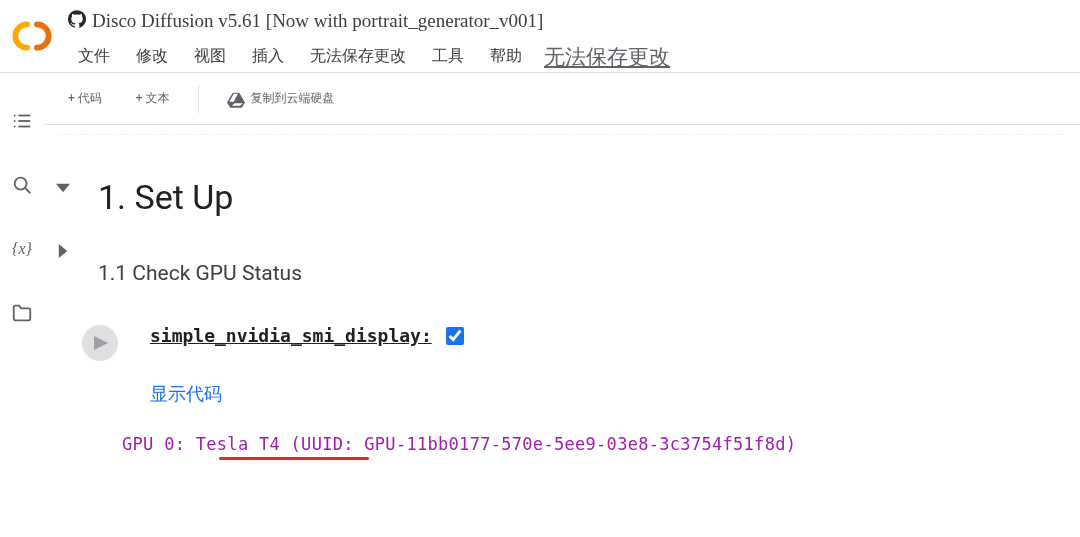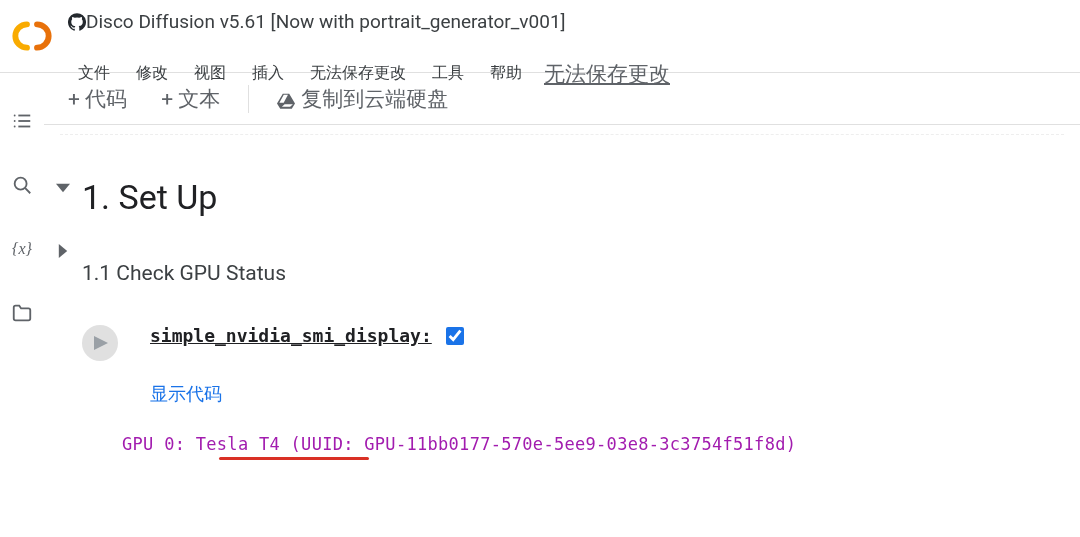--- a/index.html
+++ b/index.html
@@ -20,24 +20,24 @@
       border-bottom: 1px solid #e0e0e0;
     }
     .logo {
       width: 40px;
       height: 40px;
       margin: 8px 16px 0 12px;
       flex-shrink: 0;
     }
     .logo svg { width: 100%; height: 100%; }
     .header-main { flex: 1; }
-    .title-row { display: flex; align-items: center; margin-top: 2px; }
+    .title-row { display: flex; align-items: flex-start; gap: 6px; margin-top: 2px; font-family: Liberation Serif, serif; }
     .gh-icon { width: 18px; height: 18px; }
     .title { font-size: 19px; color: #3c4043; }
-    .menu-bar { display: flex; gap: 6px; margin-top: 26px; font-size: 16px; align-items: center; }
+    .menu-bar { display: flex; gap: 6px; margin-top: 10px; font-size: 16px; align-items: center; }
     .menu-item { padding: 4px 10px; cursor: pointer; color: #3c4043; }
     .save-status { color: #5f6368; text-decoration: underline; cursor: pointer; margin-left: 6px; font-size: 21px; }
 
     .main-layout { display: flex; height: calc(100% - 73px); }
     .sidebar {
       width: 44px;
       display: flex;
       flex-direction: column;
       align-items: center;
       padding-top: 36px;
@@ -50,28 +50,28 @@
 
     .content { flex: 1; position: relative; }
     .toolbar {
       height: 52px;
       border-bottom: 1px solid #e0e0e0;
       display: flex;
       align-items: center;
       padding: 0 12px;
       gap: 10px;
     }
-    .tb-btn { color: #5f6368; font-size: 21px; padding: 6px 12px; cursor: pointer; display:flex; align-items:center; gap:6px;text-align:center; }
+    .tb-btn { color: #5f6368; font-size: 12px; padding: 6px 12px; cursor: pointer; display:flex; align-items:center; gap:6px;text-align:center; }
     .vdiv { width: 1px; height: 28px; background: #e0e0e0; margin: 0 6px; }
     .drive-icon { width: 18px; height: 18px; }
 
     .notebook { padding: 4px 0 0 0; }
     .thin-line { height: 6px; border-bottom: 1px dashed #eee; margin:0 16px 24px 16px; }
 
-    .section-row { display: flex; align-items: center; gap: 8px; padding: 0 0 0 8px; }
+    .section-row { display: flex; align-items: center; gap: 24px; padding: 0 0 0 8px; }
     .caret { width: 22px; height: 22px; color: #5f6368; cursor: pointer; display:flex; align-items:center; justify-content:center; }
     .caret svg { width: 14px; height: 14px; }
     .h1 { font-size: 34px; font-weight: 400; color: #202124; margin: 18px 0 0 0; }
     .h2 { font-size: 21px; font-weight: 400; color: #3c4043; margin: 44px 12px 0 0; }
 
     .cell-row { display: flex; align-items: flex-start; margin-top: 40px; padding-left: 38px; }
     .run-btn {
       width: 36px; height: 36px; border-radius: 50%;
       background: #e0e0e0; display:flex; align-items:center; justify-content:center;
       cursor:pointer; flex-shrink:0;

